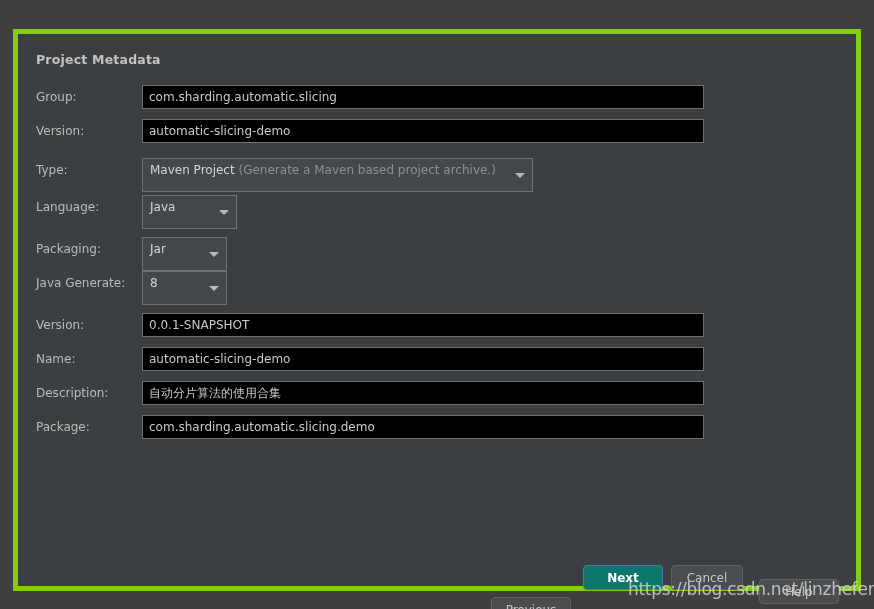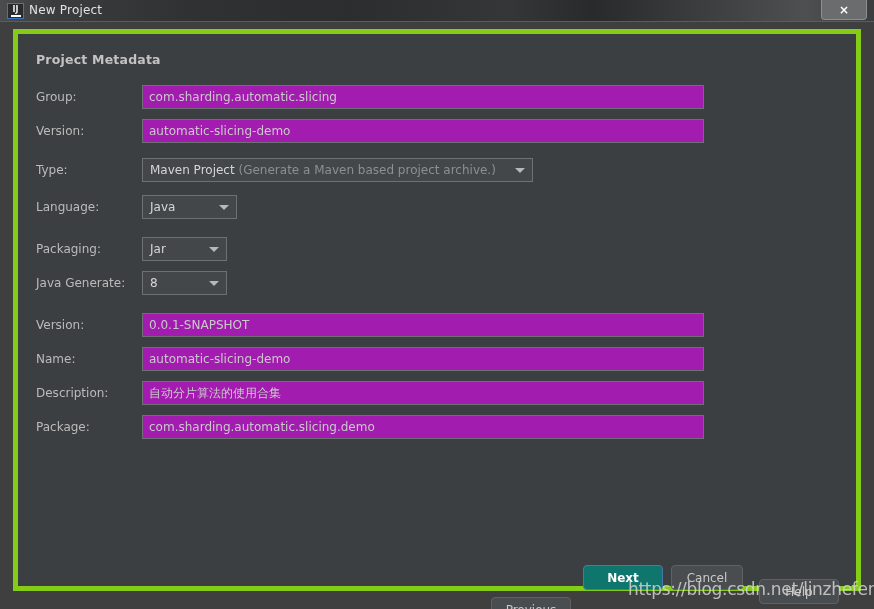--- a/index.html
+++ b/index.html
@@ -132,37 +132,37 @@
     height: 24px;
     line-height: 24px;
     font-size: 12px;
     color: #bbbbbb;
   }
   .text-field {
     position: absolute;
     left: 106px; top: 0;
     width: 562px;
     height: 24px;
-    background: #a21caf;
+    background: #000000;
     border: 1px solid #6d7173;
     box-sizing: border-box;
     line-height: 22px;
     padding-left: 6px;
     font-size: 12px;
     color: #c9c9c9;
     white-space: nowrap;
     overflow: hidden;
     cursor: text;
   }
 
   
   .combo {
     position: absolute;
     left: 106px; top: 0;
-    height: 24px;
+    height: 34px;
     background: #43474a;
     border: 1px solid #6d7173;
     box-sizing: border-box;
     cursor: pointer;
   }
   .combo .combo-text {
     position: absolute;
     left: 7px; top: 0;
     height: 22px;
     line-height: 22px;
@@ -227,30 +227,20 @@
     letter-spacing: -0.3px;
     white-space: nowrap;
     pointer-events: none;
   }
 </style>
 </head>
 <body>
 
 <div id="window">
 
-  <div id="titlebar">
-    <div id="app-icon">
-      <span class="ij-text">IJ</span>
-      <span class="ij-bar"></span>
-    </div>
-    <div id="window-title">New Project</div>
-    <div id="close-button">
-      <span class="glyph">×</span>
-    </div>
-  </div>
 
   <div id="content-panel">
 
     <div id="section-header">Project Metadata</div>
 
     <div class="form-row" style="top:51px;">
       <div class="row-label">Group:</div>
       <div class="text-field">com.sharding.automatic.slicing</div>
     </div>
 

